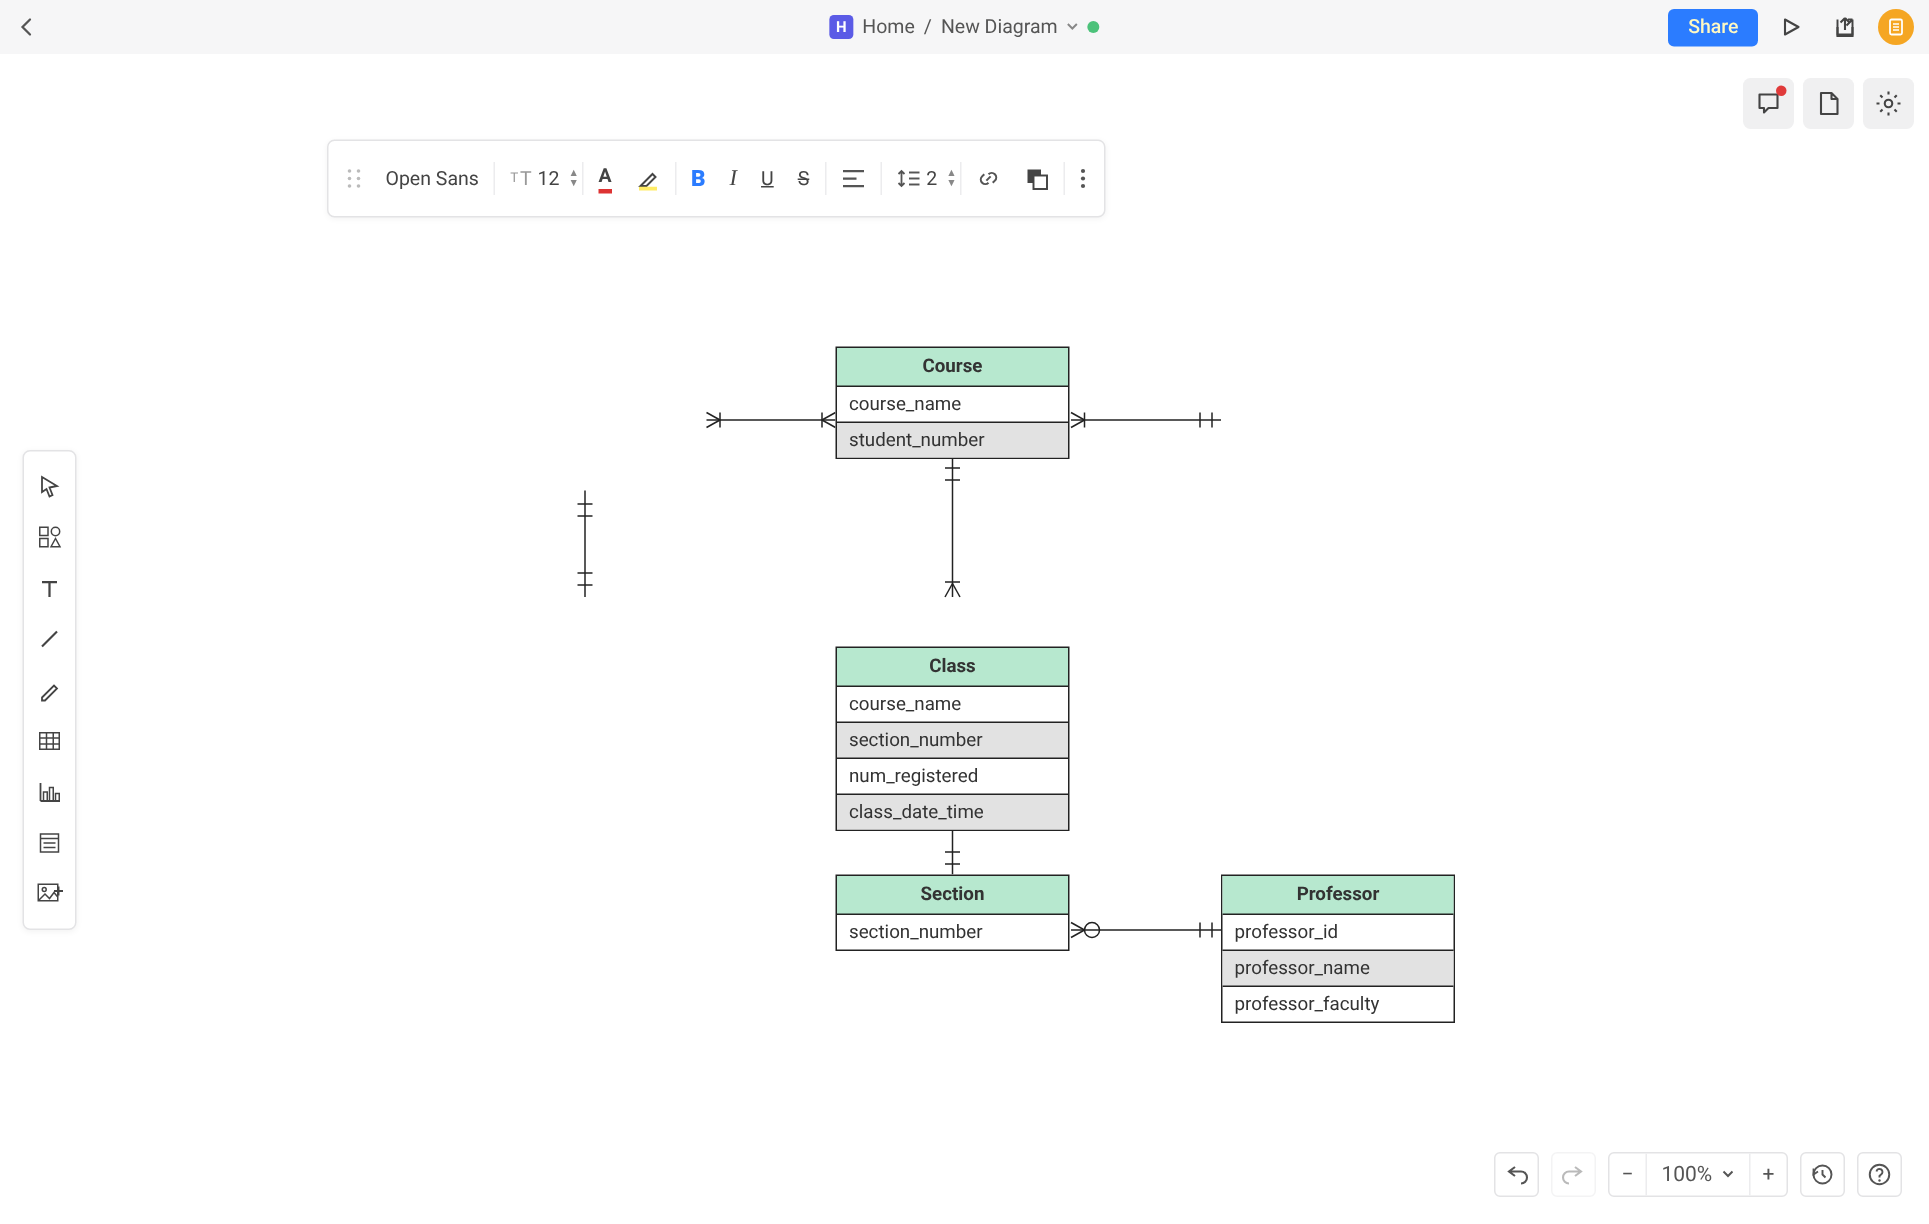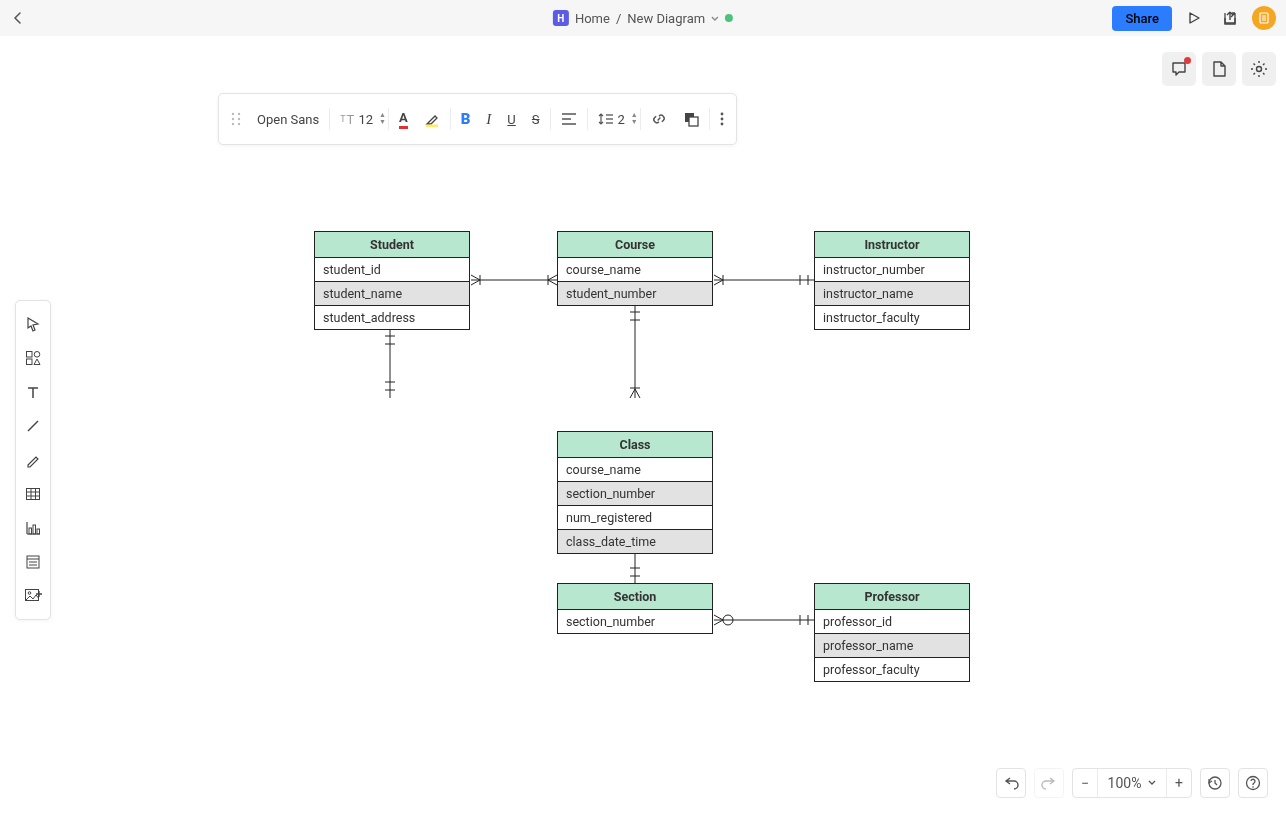--- a/index.html
+++ b/index.html
@@ -4,21 +4,21 @@
 <style>
   * { box-sizing: border-box; margin: 0; padding: 0; }
   html, body { width: 1286px; height: 816px; overflow: hidden; font-family: -apple-system, BlinkMacSystemFont, "Segoe UI", Roboto, sans-serif; background: #f6f6f7; color: #333; }
   
   .topbar { height: 36px; display: flex; align-items: center; background: #f6f6f7; position: relative; }
   .top-back { width: 36px; height: 36px; display:flex; align-items:center; justify-content:center; cursor:pointer; }
   .breadcrumb { position:absolute; left:50%; transform:translateX(-50%); display:flex; align-items:center; gap:6px; font-size:13px; color:#555; }
   .breadcrumb .home-badge { width:16px; height:16px; background:#5b5be6; color:#fff; border-radius:3px; display:flex; align-items:center; justify-content:center; font-size:10px; font-weight:700; }
   .breadcrumb .chev-small { font-size:10px; color:#888; }
   .top-right { margin-left:auto; display:flex; align-items:center; gap:8px; padding-right:10px; }
-  .share-btn { background:#2b7cff; color:#000000; font-size:13px; font-weight:500; padding:5px 13px; border-radius:4px; cursor:pointer; }
+  .share-btn { background:#2b7cff; color:#fef9c3; font-size:13px; font-weight:500; padding:5px 13px; border-radius:4px; cursor:pointer; }
   .icon-btn-top { width:28px; height:28px; display:flex; align-items:center; justify-content:center; cursor:pointer; color:#444; }
   .avatar { width:24px; height:24px; border-radius:50%; background:#f5a623; display:flex; align-items:center; justify-content:center; }
   
   .right-tools { position:absolute; top:52px; right:10px; display:flex; gap:6px; }
   .right-tools .sq { width:34px; height:34px; background:#f0f0f1; border-radius:5px; display:flex; align-items:center; justify-content:center; cursor:pointer; position:relative; color:#333; }
   .right-tools .sq .dot { position:absolute; top:5px; right:5px; width:7px; height:7px; background:#e03a3a; border-radius:50%; }
   
   .format-bar { position:absolute; top:93px; left:218px; height:52px; background:#fff; border:1px solid #e3e3e5; border-radius:5px; box-shadow:0 1px 4px rgba(0,0,0,0.05); display:flex; align-items:center; padding:0 4px; }
   .fb-item { height:100%; display:flex; align-items:center; justify-content:center; font-size:13px; color:#444; padding:0 8px; cursor:pointer; }
   .fb-sep { width:1px; height:22px; background:#ececee; margin:0 2px; }
@@ -161,39 +161,27 @@
         <line x1="714" y1="579" x2="723" y2="584"></line>
           <line x1="714" y1="589" x2="723" y2="584"></line>
       </g>
       <g>
         <line x1="800" y1="579" x2="800" y2="589"></line>
         <line x1="808" y1="579" x2="808" y2="589"></line>
       </g>
     </g>
   </svg>
 
-  <div class="entity" style="left:314px; top:195px;">
-    <div class="hdr">Student</div>
-    <div class="row">student_id</div>
-    <div class="row alt">student_name</div>
-    <div class="row">student_address</div>
-  </div>
 
   <div class="entity" style="left:557px; top:195px;">
     <div class="hdr">Course</div>
     <div class="row">course_name</div>
     <div class="row alt">student_number</div>
   </div>
 
-  <div class="entity" style="left:814px; top:195px;">
-    <div class="hdr">Instructor</div>
-    <div class="row">instructor_number</div>
-    <div class="row alt">instructor_name</div>
-    <div class="row">instructor_faculty</div>
-  </div>
 
 
   <div class="entity" style="left:557px; top:362px;margin-top:33px;">
     <div class="hdr">Class</div>
     <div class="row">course_name</div>
     <div class="row alt">section_number</div>
     <div class="row">num_registered</div>
     <div class="row alt">class_date_time</div>
   </div>
 

